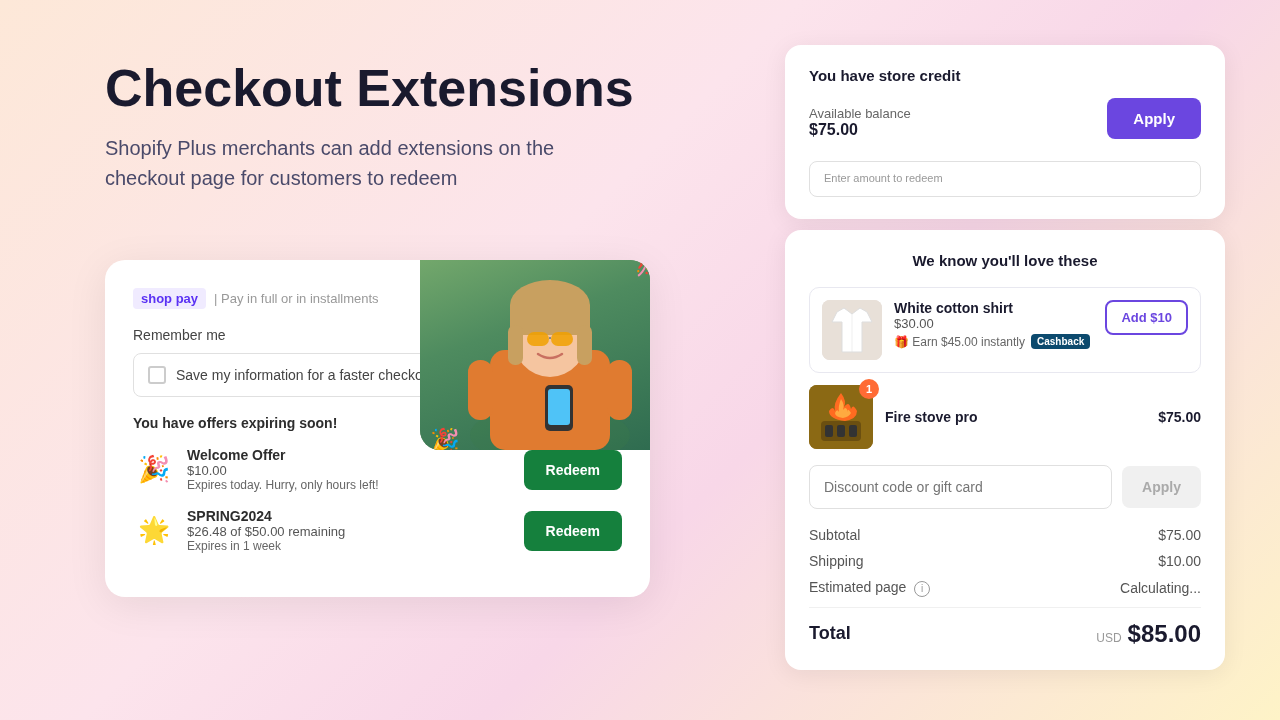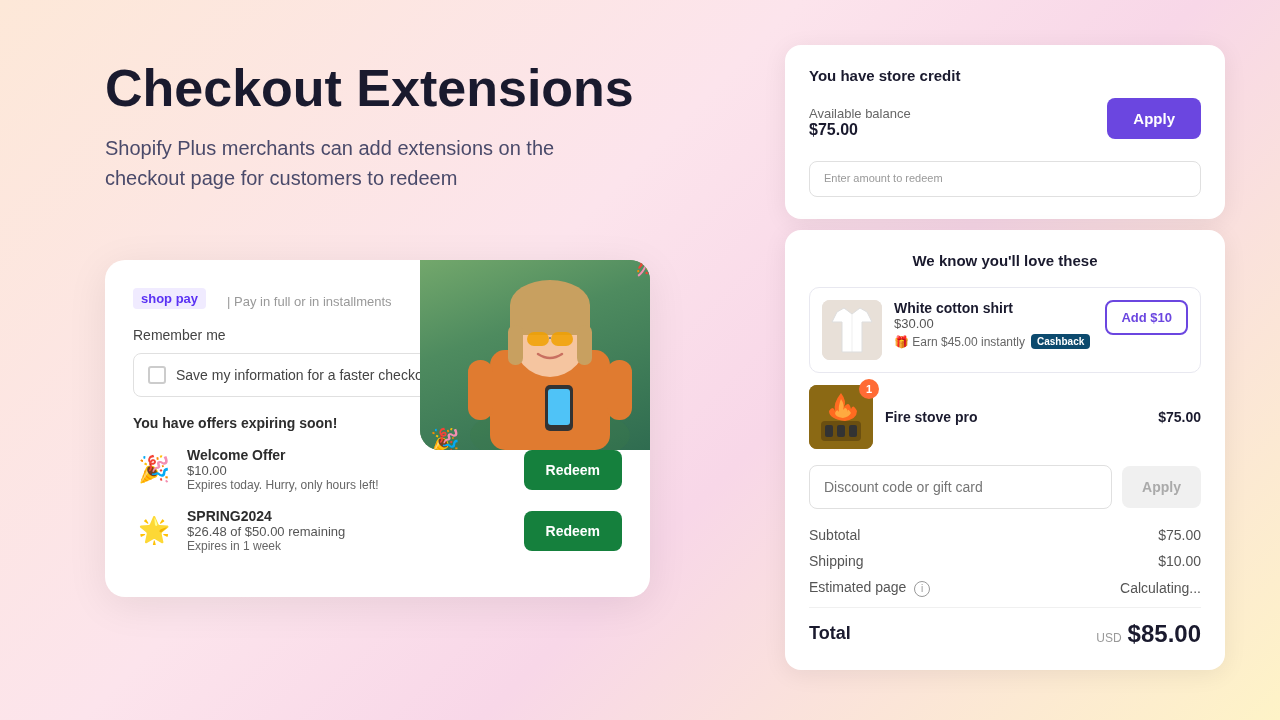--- a/index.html
+++ b/index.html
@@ -77,22 +77,22 @@
     }
     .party-emoji-bottom {
       position: absolute;
       bottom: -5px;
       left: 10px;
       font-size: 24px;
     }
 
     .shoppay-row {
       display: flex;
-      align-items: flex-end;
-      gap: 21px;
+      align-items: center;
+      gap: 8px;
       margin-bottom: 18px;
     }
     .shoppay-logo {
       font-size: 13px;
       font-weight: 700;
       color: #5a31f4;
       background: #f0ebff;
       padding: 3px 8px;
       border-radius: 4px;
     }

